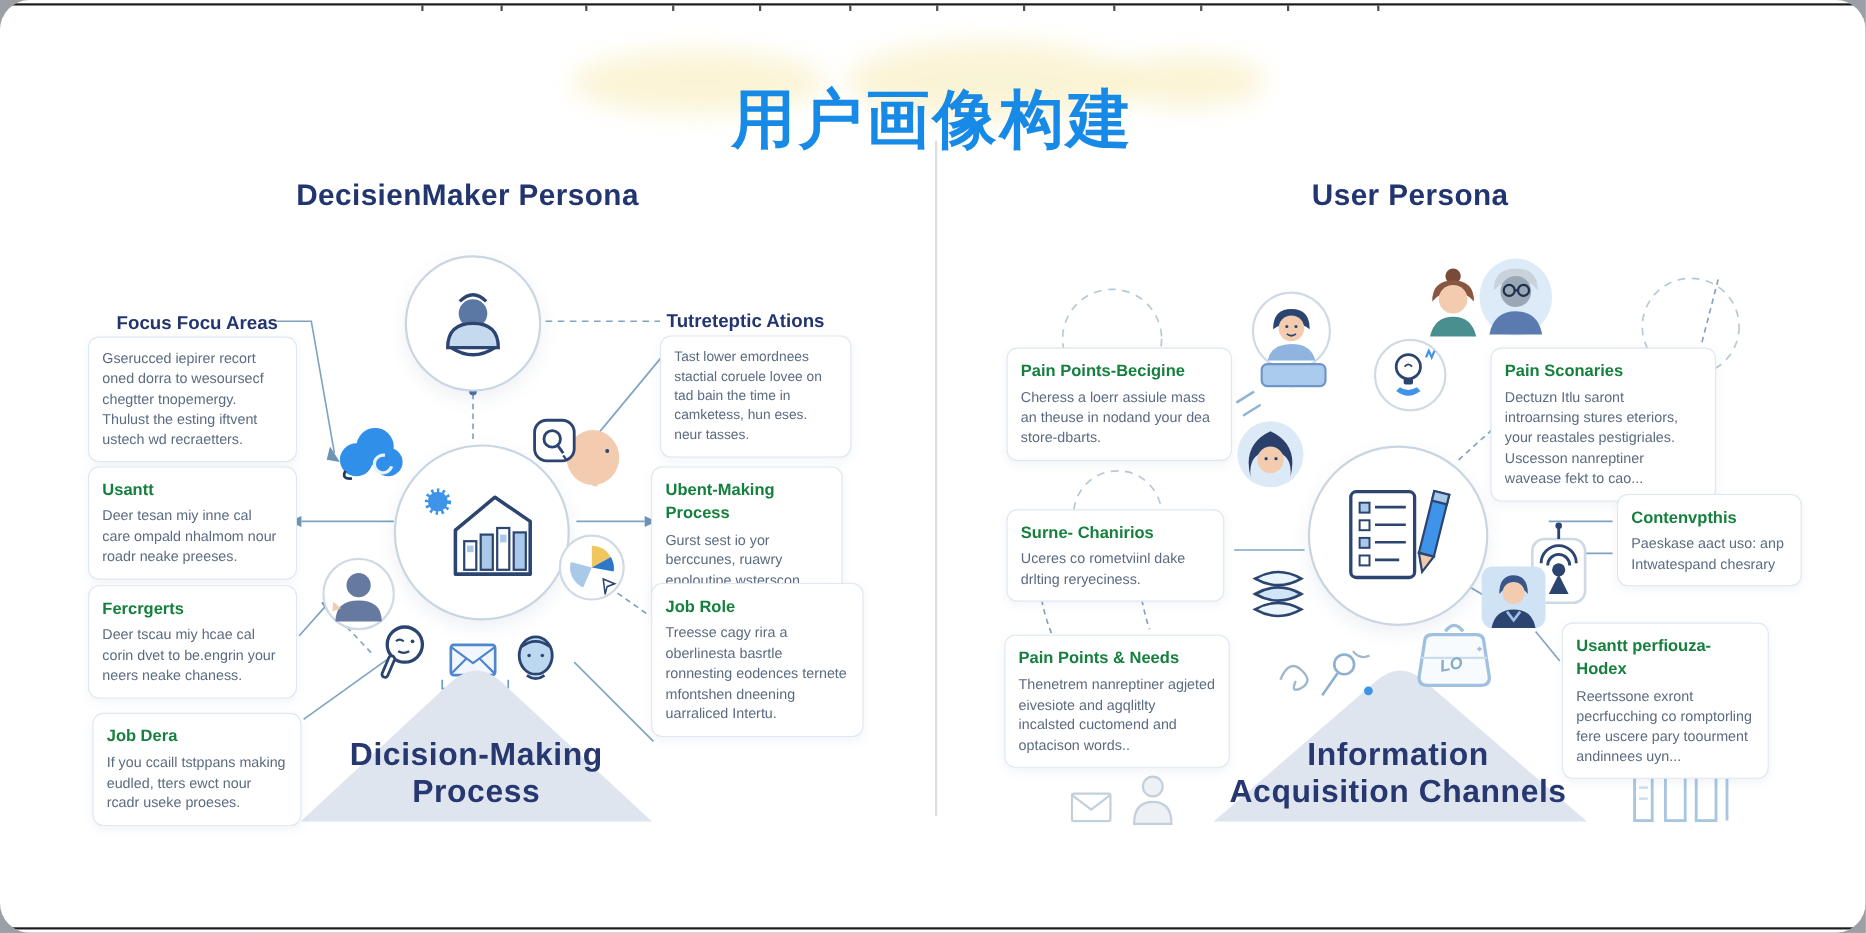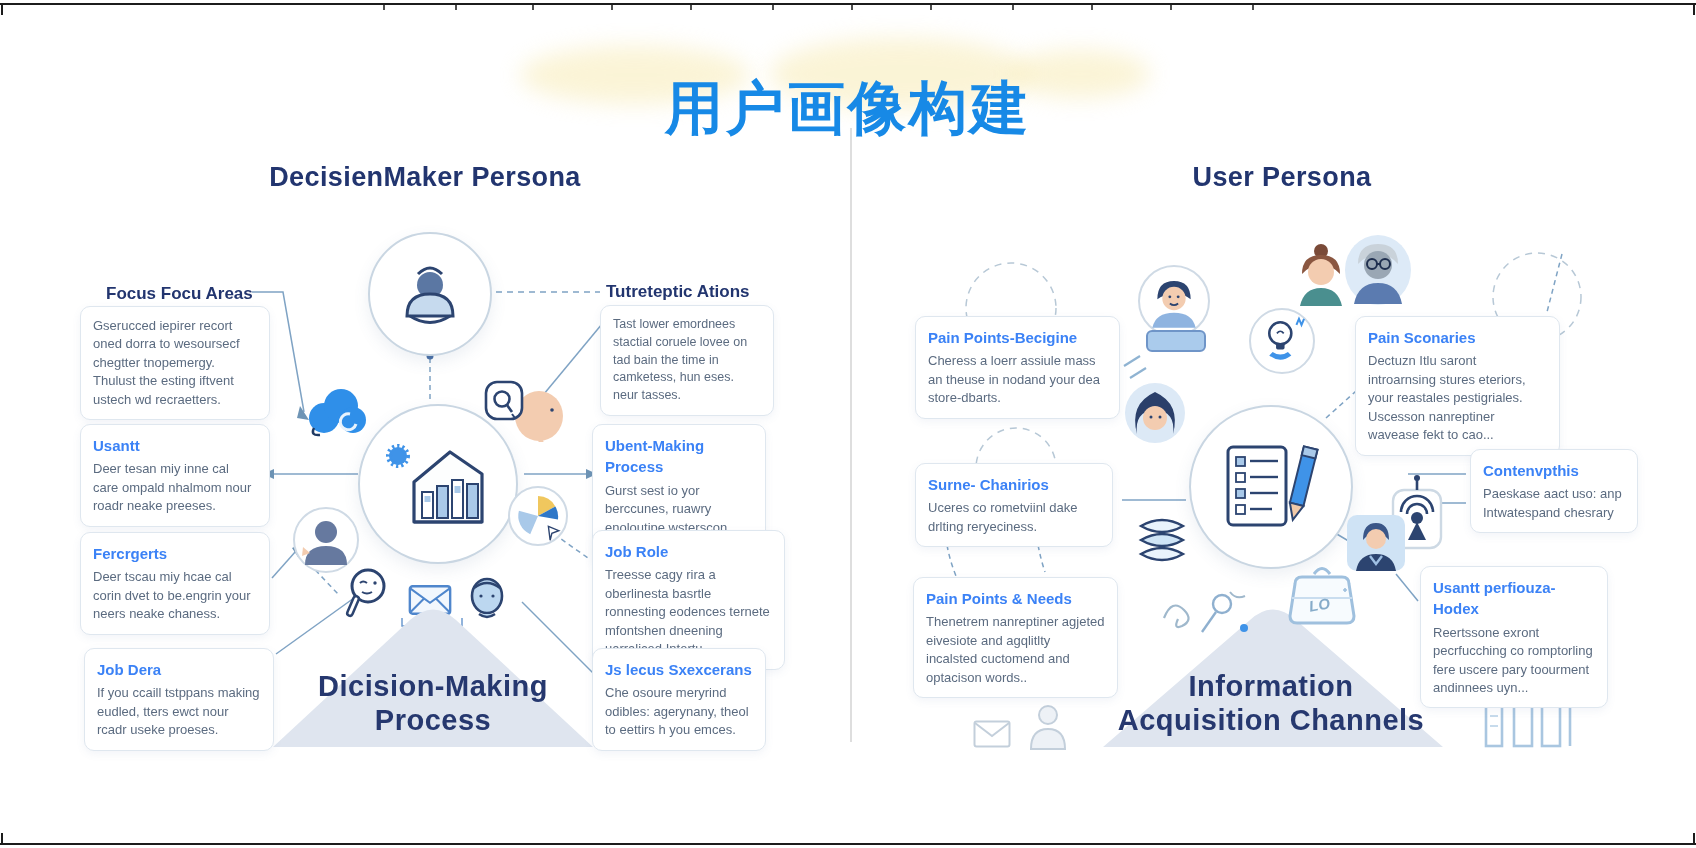--- a/index.html
+++ b/index.html
@@ -1,31 +1,31 @@
 <!DOCTYPE html>
 <html><head>
 <meta charset="utf-8">
 <style>
 *{margin:0;padding:0;box-sizing:border-box}
 html,body{background:#9aa0a6}
 #canvas{position:relative;width:1696px;height:848px;margin:0 auto;background:#ffffff;overflow:hidden;
-  font-family:"Liberation Sans",sans-serif;}
+  font-family:"Liberation Sans",sans-serif;border-radius:27px;}
 .abs{position:absolute}
 .hair{background:#1c1c1c}
 .tick{position:absolute;width:2px;height:5px;background:#222;top:5px;opacity:.8}
 .smudge{position:absolute;background:#f6e7a6;opacity:.45;filter:blur(11px);border-radius:50%}
 .main-title{left:0;top:70px;width:100%;text-align:center;font-size:58px;font-weight:800;color:#1789e6;letter-spacing:3px}
 .diagram-title{font-size:27px;font-weight:700;color:#22356f;text-align:center;letter-spacing:.4px}
 .divider{left:850px;top:128px;width:2px;height:614px;background:#dedede}
 .circle{border-radius:50%;background:#fff;display:flex;align-items:center;justify-content:center}
 .big-circle{border:2px solid #c9d6e2;box-shadow:0 6px 16px rgba(80,110,150,.10)}
 .icon-circle{border:2px solid #cfdae5}
 .callout{position:absolute;background:#fff;border:1.5px solid #dfe7ef;border-radius:10px;padding:10px 12px;
   font-size:13px;line-height:1.42;color:#5b6b80;box-shadow:0 3px 9px rgba(90,120,160,.08)}
-.callout .hd{font-size:15px;font-weight:700;color:#3b82f6;margin-bottom:4px}
+.callout .hd{font-size:15px;font-weight:700;color:#15803d;margin-bottom:4px}
 .sidelabel{position:absolute;font-size:17px;font-weight:700;color:#22356f;white-space:nowrap}
 .tri-text{position:absolute;font-size:29px;font-weight:700;color:#26386f;text-align:center;letter-spacing:.5px}
 .case-label{position:absolute;font-size:15px;font-weight:700;font-style:italic;color:#86abc9;transform:rotate(-10deg)}
 svg{display:block}
 </style>
 </head>
 <body>
 
 <div id="canvas">
 
@@ -230,24 +230,20 @@
   <div class="callout" style="left:592px;top:424px;width:174px;min-height:90px">
     <div class="hd">Ubent-Making Process</div>
     <div class="bd">Gurst sest io yor berccunes, ruawry enoloutipe wsterscon nempioness.</div>
   </div>
 
   <div class="callout" style="left:592px;top:530px;width:193px;min-height:102px">
     <div class="hd">Job Role</div>
     <div class="bd">Treesse cagy rira a oberlinesta basrtle ronnesting eodences ternete mfontshen dneening uarraliced Intertu.</div>
   </div>
 
-  <div class="callout" style="left:592px;top:648px;width:174px;min-height:90px">
-    <div class="hd">Js lecus Sxexcerans</div>
-    <div class="bd">Che osoure meryrind odibles: agerynany, theol to eettirs h you emces.</div>
-  </div>
 
   <div class="abs diagram-title" style="left:1082px;top:162px;width:400px">User Persona</div>
 
   <div class="abs circle big-circle" style="left:1189px;top:405px;width:164px;height:164px">
     <svg width="110" height="96" viewBox="0 0 110 96">
       <rect x="12" y="8" width="58" height="78" rx="5" fill="#fff" stroke="#2c4470" stroke-width="3"></rect>
       <rect x="20" y="18" width="9" height="9" fill="#a9c9e9" stroke="#2c4470" stroke-width="1.8"></rect>
       <path d="M34 22 H62" stroke="#2c4470" stroke-width="2.4"></path>
       <rect x="20" y="34" width="9" height="9" fill="#fff" stroke="#2c4470" stroke-width="1.8"></rect>
       <path d="M34 38 H62" stroke="#2c4470" stroke-width="2.4"></path>

